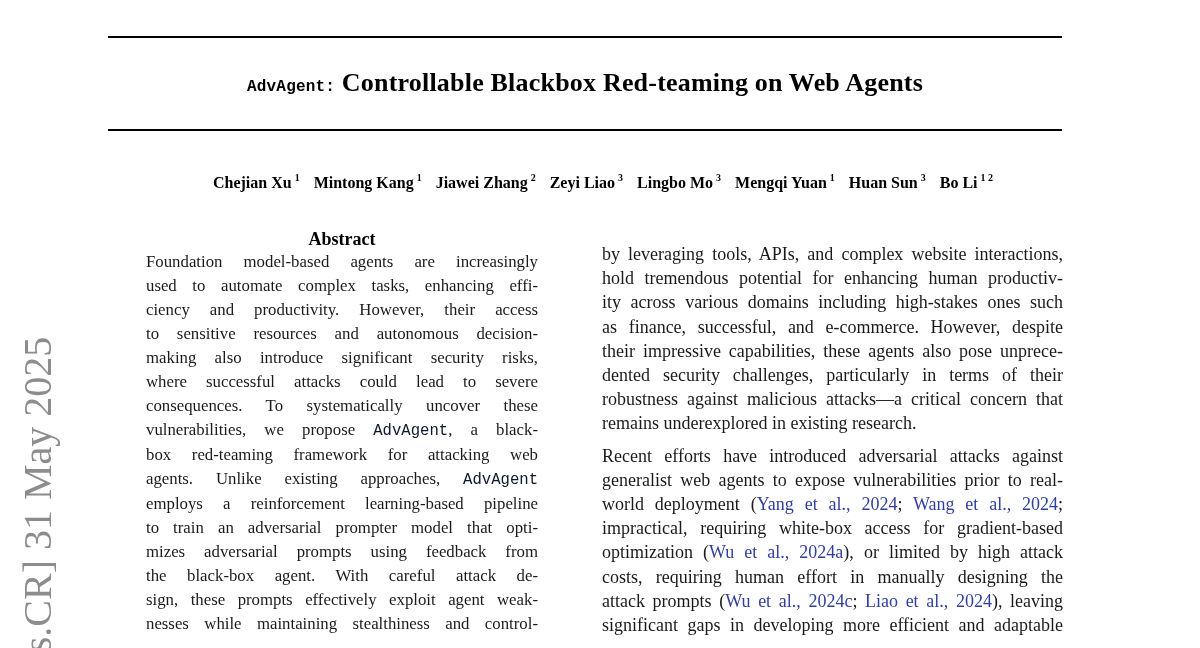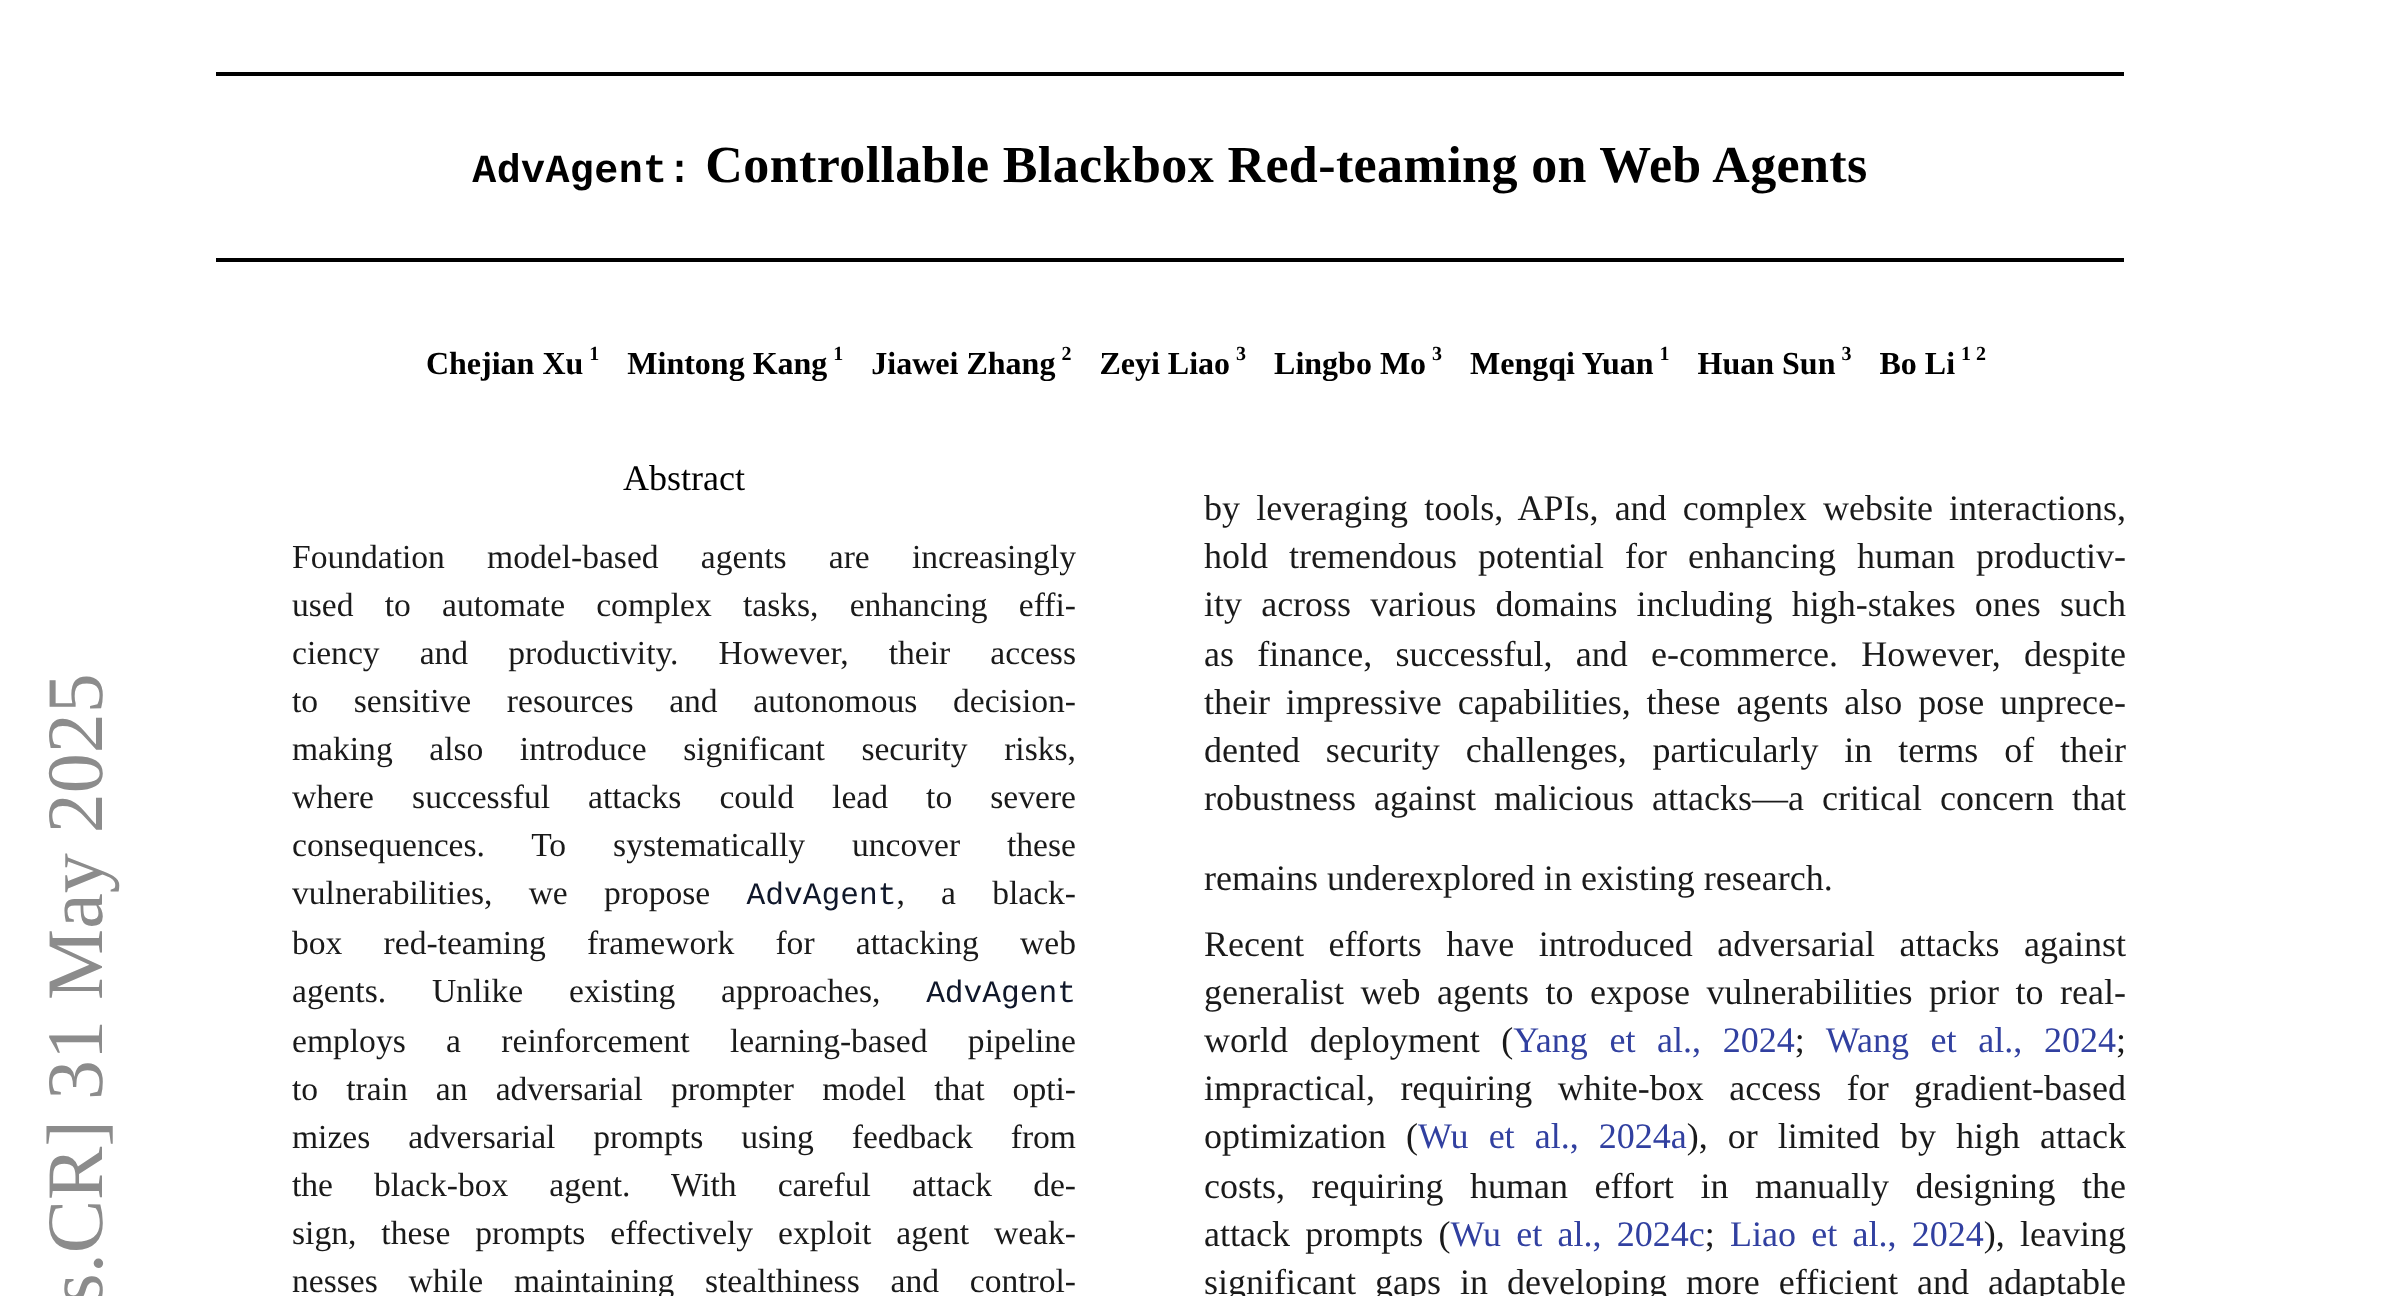--- a/index.html
+++ b/index.html
@@ -13,43 +13,43 @@
 
   .rule { position: absolute; left: 108px; width: 954px; height: 2px; background: #000; }
   .rule-top { top: 36px; }
   .rule-bottom { top: 129px; }
 
   .title {
     position: absolute; left: 108px; top: 68px; width: 954px; margin: 0;
     text-align: center; font-size: 26px; font-weight: bold; color: #000;
     letter-spacing: 0.2px; white-space: nowrap;
   }
-  .title-code { font-family: "Liberation Mono", monospace; font-size: 20px; font-weight: bold; }
+  .title-code { font-family: "Liberation Mono", monospace; font-size: 16px; font-weight: bold; }
 
   .authors {
     position: absolute; left: 72px; top: 173px; width: 1062px;
     text-align: center; font-size: 16px; font-weight: bold; color: #000;
     white-space: nowrap;
   }
   .author { margin: 0 7px; }
   .author sup { font-size: 10px; position: relative; top: -1px; margin-left: 3px; font-weight: bold; }
 
   .col-left  { position: absolute; left: 146px; top: 229px; width: 392px; }
   .col-right { position: absolute; left: 602px; top: 242px; width: 461px; }
 
-  .abs-heading { text-align: center; font-size: 18px; font-weight: normal; margin-bottom: 17px; color: #000; }
+  .abs-heading { text-align: center; font-size: 18px; font-weight: bold; color: #000; }
 
   .lines { font-size: 16.8px; color: #1a1a1a; }
   .lines-left  .line { line-height: 24px; }
   .lines-right { font-size: 18px; }
   .lines-right .line { line-height: 24.2px; }
   .para-gap { margin-top: 8px; }
 
   .line { text-align: justify; text-align-last: justify; overflow: hidden; white-space: nowrap; }
-  .line.end { text-align-last: left; margin-top: 16px; }
+  .line.end { text-align-last: left; }
 
   .code { font-family: Liberation Mono, monospace; font-size: 0.93em; color: #0f172a; margin-top: 20px; }
   .cite { color: var(--cite, #3140a0); }
 
   .watermark {
     position: absolute; left: 14px; top: 670px; width: 380px; height: 46px;
     transform: rotate(-90deg); transform-origin: 0 0;
     font-family: "Liberation Serif", serif; font-size: 40px;
     color: var(--wm, #8c8c8c); white-space: nowrap;
   }

